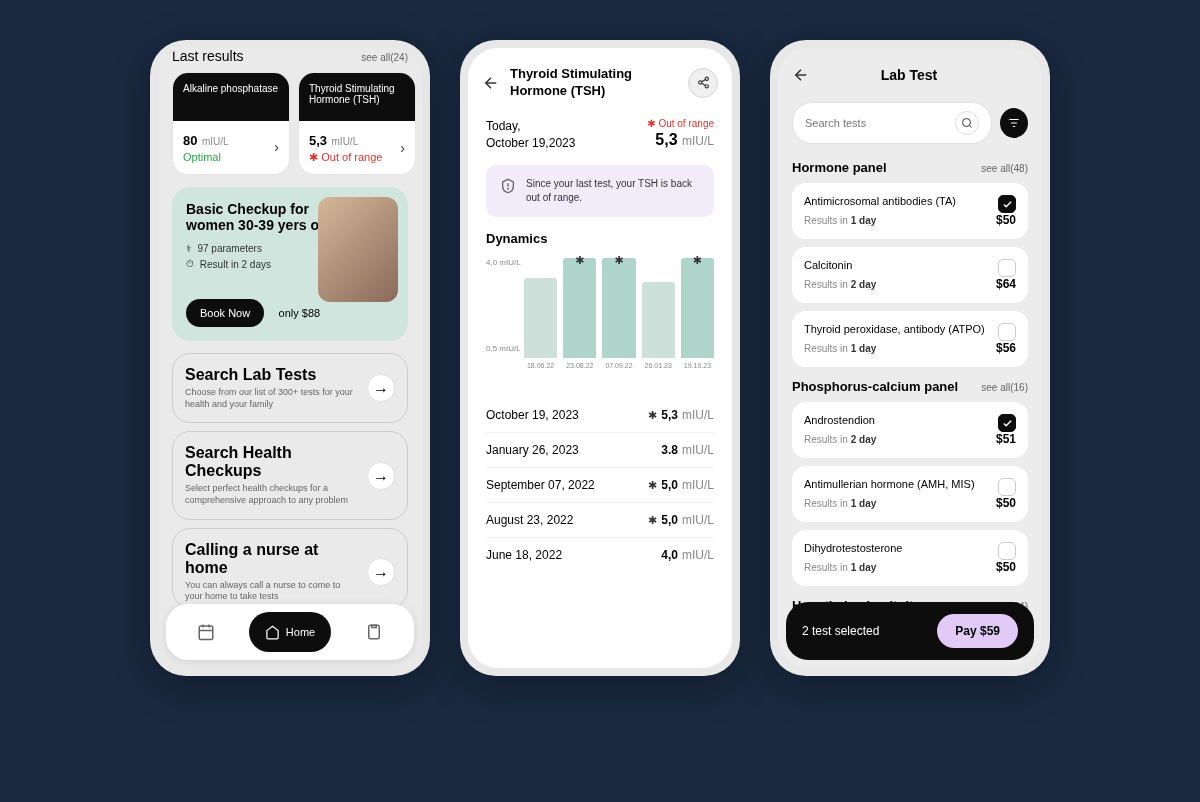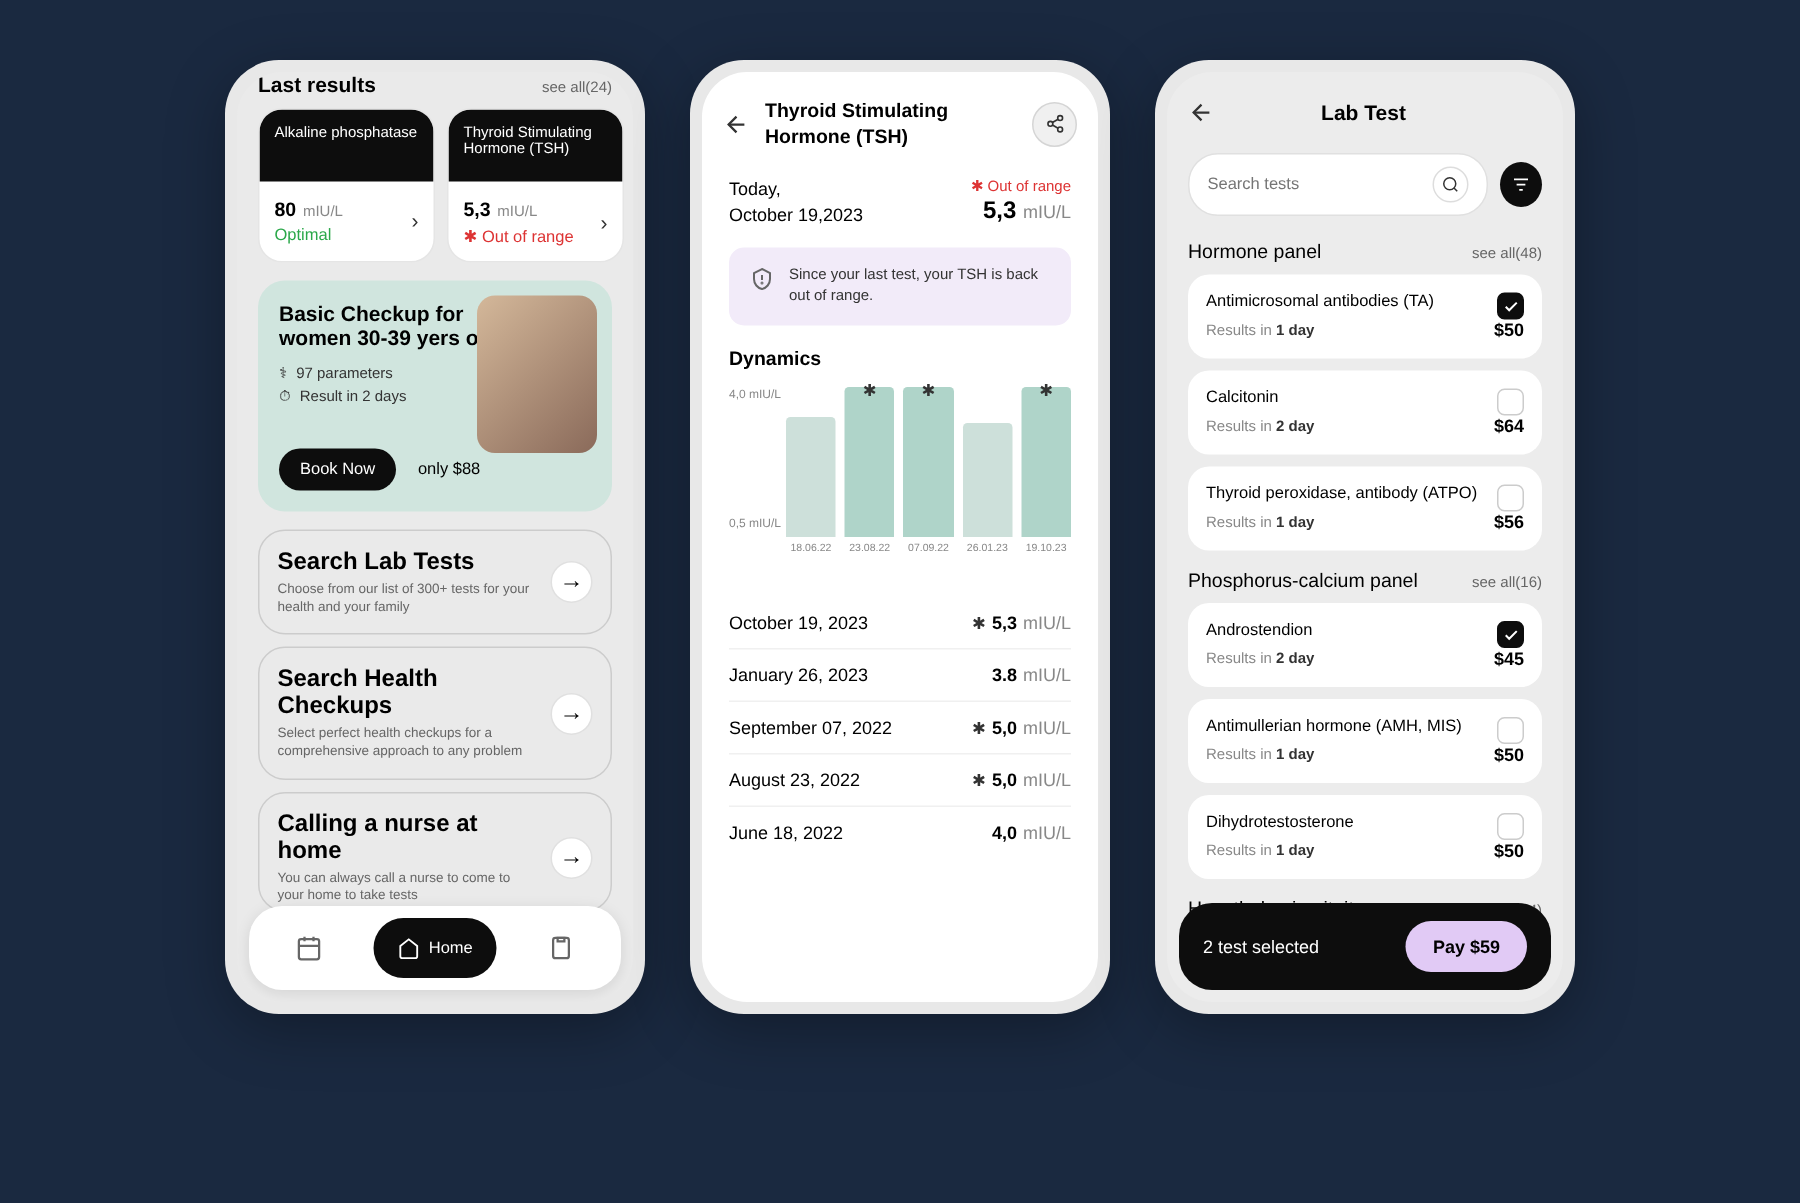--- a/index.html
+++ b/index.html
@@ -5,21 +5,21 @@
 *{box-sizing:border-box;margin:0;padding:0;font-family:-apple-system,BlinkMacSystemFont,"Segoe UI",sans-serif}
 body{background:#1a2940;min-height:100vh;display:flex;justify-content:center;align-items:flex-start;padding:40px 20px;gap:30px}
 .phone{width:280px;background:#e8e8e8;border-radius:36px;padding:8px;box-shadow:0 10px 40px rgba(0,0,0,.3)}
 .screen{background:#eaeaea;border-radius:30px;overflow:hidden;position:relative;height:620px}
 .screen.white{background:#fff}
 .hdr{display:flex;align-items:center;padding:16px 14px;gap:10px}
 .avatar{width:28px;height:28px;border-radius:50%;background:linear-gradient(135deg,#c4a0a0,#6a5a5a)}
 .greet{flex:1;text-align:center;font-size:14px}
 .iconbtn{width:30px;height:30px;border-radius:50%;border:1px solid #d5d5d5;display:flex;align-items:center;justify-content:center;background:#f0f0f0;cursor:pointer}
 .sechdr{display:flex;justify-content:space-between;align-items:baseline;padding:0 14px 8px}
-.sectitle{font-size:14px;font-weight:700}
+.sectitle{font-size:14px;font-weight:400}
 .seeall{font-size:10px;color:#666;cursor:pointer}
 .cards{display:flex;gap:8px;padding:0 14px;overflow-x:hidden}
 .rcard{flex:0 0 118px;border-radius:16px;overflow:hidden;background:#fff;border:1px solid #e5e5e5}
 .rcard-top{background:#0d0d0d;color:#fff;padding:10px;font-size:10px;min-height:48px}
 .rcard-bot{display:flex;align-items:center;padding:10px;gap:6px}
 .rval{font-size:13px;font-weight:600}
 .runit{font-size:10px;color:#888}
 .rstatus{font-size:11px;margin-top:2px}
 .optimal{color:#2ba84a}
 .outrange{color:#d33}
@@ -67,21 +67,21 @@
 
 .lhdr{display:flex;align-items:center;justify-content:space-between;padding:18px 14px}
 .ltitle{font-size:14px;font-weight:600}
 .spacer{width:20px}
 .search-row{display:flex;gap:8px;padding:0 14px 12px;align-items:center}
 .search-box{flex:1;background:#fff;border:1px solid #e0e0e0;border-radius:20px;padding:8px 12px;display:flex;align-items:center;gap:8px}
 .search-box input{border:none;outline:none;flex:1;font-size:11px;background:transparent}
 .search-ico{width:24px;height:24px;border-radius:50%;border:1px solid #ddd;display:flex;align-items:center;justify-content:center}
 .filterbtn{width:30px;height:30px;border-radius:50%;background:#0d0d0d;display:flex;align-items:center;justify-content:center;cursor:pointer}
 .phdr{display:flex;justify-content:space-between;align-items:baseline;padding:4px 14px 8px}
-.ptitle{font-size:13px;font-weight:400}
+.ptitle{font-size:13px;font-weight:700}
 .testcard{margin:0 14px 8px;background:#fff;border-radius:14px;padding:12px;position:relative}
 .testname{font-size:11px;font-weight:500;margin-bottom:6px;padding-right:30px}
 .testmeta{display:flex;justify-content:space-between;align-items:center;font-size:10px}
 .testres{color:#888}
 .testres b{color:#333;font-weight:600}
 .testprice{font-size:12px;font-weight:700}
 .chk{position:absolute;top:12px;right:12px;width:18px;height:18px;border-radius:5px;border:1px solid #ccc;display:flex;align-items:center;justify-content:center;background:#fff}
 .chk.on{background:#0d0d0d;border-color:#0d0d0d;color:#fff}
 .paybar{position:absolute;bottom:8px;left:8px;right:8px;background:#0d0d0d;border-radius:22px;padding:12px 16px;display:flex;justify-content:space-between;align-items:center}
 .paytxt{color:#fff;font-size:12px}
@@ -355,21 +355,21 @@
       </div>
   <div class="phdr">
    <div class="ptitle">Phosphorus-calcium panel</div>
    <div class="seeall">see all(16)</div>
   </div>
   <div id="tests2">
         <div class="testcard">
           <div class="testname">Androstendion</div>
           <div class="testmeta">
             <span class="testres">Results in <b>2 day</b></span>
-            <span class="testprice">$45</span>
+            <span class="testprice">$51</span>
           </div>
           <div class="chk on">
             <svg width="11" height="11" viewBox="0 0 24 24" fill="none" stroke="#fff" stroke-width="3">
               <polyline points="20 6 9 17 4 12"></polyline>
             </svg>
           </div>
         </div>
         <div class="testcard">
           <div class="testname">Antimullerian hormone (AMH, MIS)</div>
           <div class="testmeta">

